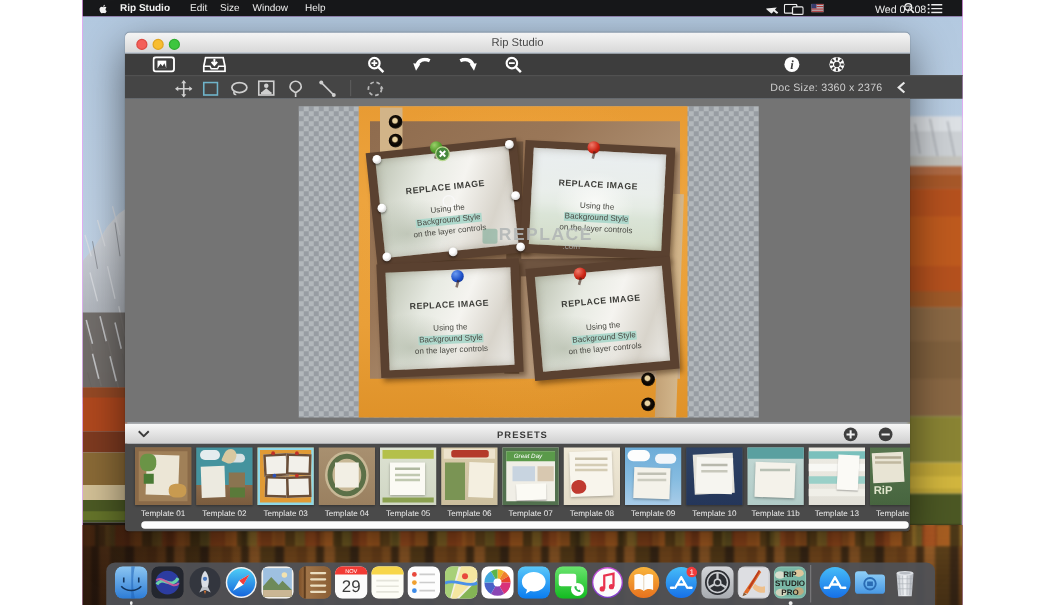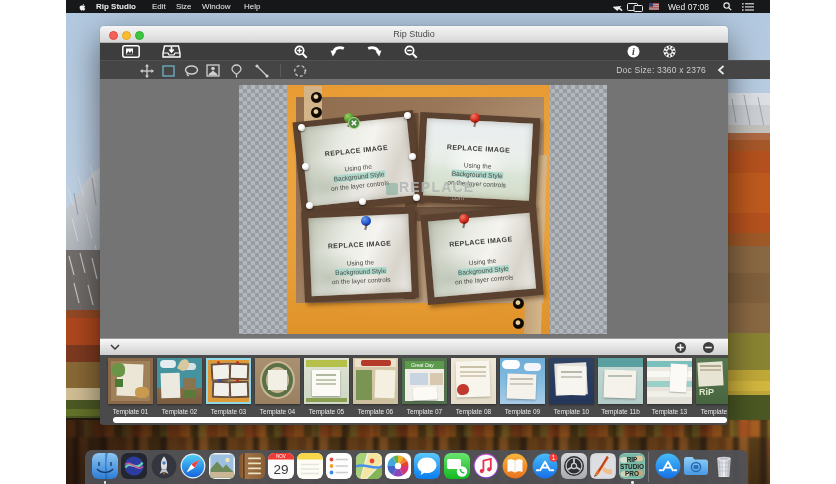--- a/index.html
+++ b/index.html
@@ -159,21 +159,21 @@
         <rect x="7" y="2.5" width="8.5" height="6" rx="1" fill="#17181a" stroke="#f0f0f0"></rect>
       </svg>
     <svg class="abs" style="left:583px;top:3px;" width="10" height="7" viewBox="0 0 10 7">
         <rect width="10" height="7" fill="#b9bcc4"></rect>
         <rect width="4.2" height="3.8" fill="#3a3c6e"></rect>
         <rect x="4.2" y="0" width="5.8" height="0.9" fill="#b23a3a"></rect>
         <rect x="4.2" y="1.8" width="5.8" height="0.9" fill="#b23a3a"></rect>
         <rect x="0" y="3.8" width="10" height="0.9" fill="#b23a3a"></rect>
         <rect x="0" y="5.6" width="10" height="0.9" fill="#b23a3a"></rect>
       </svg>
-    <div class="mi" style="left:602px;font-size:8.5px;">Wed 07:08</div>
+    <div class="mi" style="left:634px;font-size:8.5px;">Wed 07:08</div>
     <svg class="abs" style="left:657px;top:2px;" width="9" height="9" viewBox="0 0 9 9">
         <circle cx="3.6" cy="3.6" r="2.7" fill="none" stroke="#f0f0f0" stroke-width="1.1"></circle>
         <line x1="5.7" y1="5.7" x2="8.2" y2="8.2" stroke="#f0f0f0" stroke-width="1.2"></line>
       </svg>
     <svg class="abs" style="left:676px;top:3px;" width="12" height="8" viewBox="0 0 12 8">
         <g stroke="#ededed" stroke-width="1.1">
           <line x1="3" y1="0.8" x2="12" y2="0.8"></line>
           <line x1="3" y1="3.9" x2="12" y2="3.9"></line>
           <line x1="3" y1="7" x2="12" y2="7"></line>
         </g>
@@ -354,20 +354,21 @@
 
         <div class="abs" style="left:99px;top:98px;width:12px;height:12px;border-radius:2px;background:#7fae9a;opacity:0.6;"></div>
         <div class="abs" style="left:112px;top:94px;font-size:14px;font-weight:bold;letter-spacing:1.2px;color:rgba(175,180,180,0.85);">REPLACE</div>
         <div class="abs" style="left:163px;top:109px;font-size:6.5px;color:rgba(175,180,180,0.8);">.com</div>
       </div>
     </div>
     <div id="presets">
       <svg class="abs" style="left:10px;top:5px;" width="10" height="6" viewBox="0 0 10 6">
           <path d="M1 1 L5 5 L9 1" fill="none" stroke="#3a3a3a" stroke-width="1.5"></path>
         </svg>
+      <div class="ttl">PRESETS</div>
       <div class="pmbtn" style="left:575px;">
           <svg width="11" height="11" viewBox="0 0 11 11">
             <g stroke="#f2f2f2" stroke-width="1.6">
               <line x1="2.2" y1="5.5" x2="8.8" y2="5.5"></line>
               <line x1="5.5" y1="2.2" x2="5.5" y2="8.8"></line>
             </g>
           </svg>
         </div>
       <div class="pmbtn" style="left:603px;">
           <svg width="11" height="11" viewBox="0 0 11 11">

